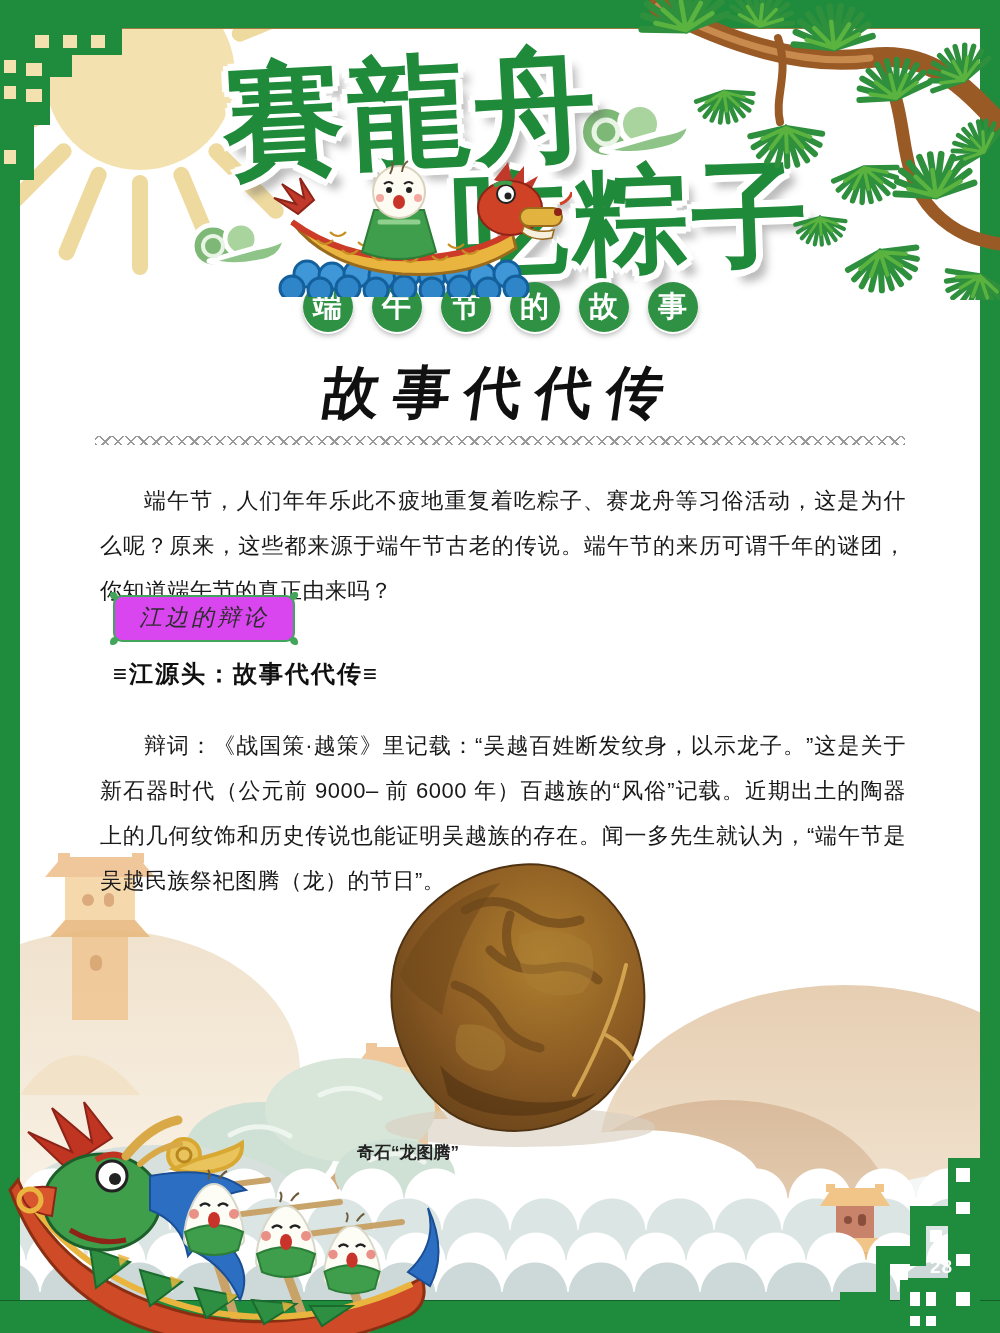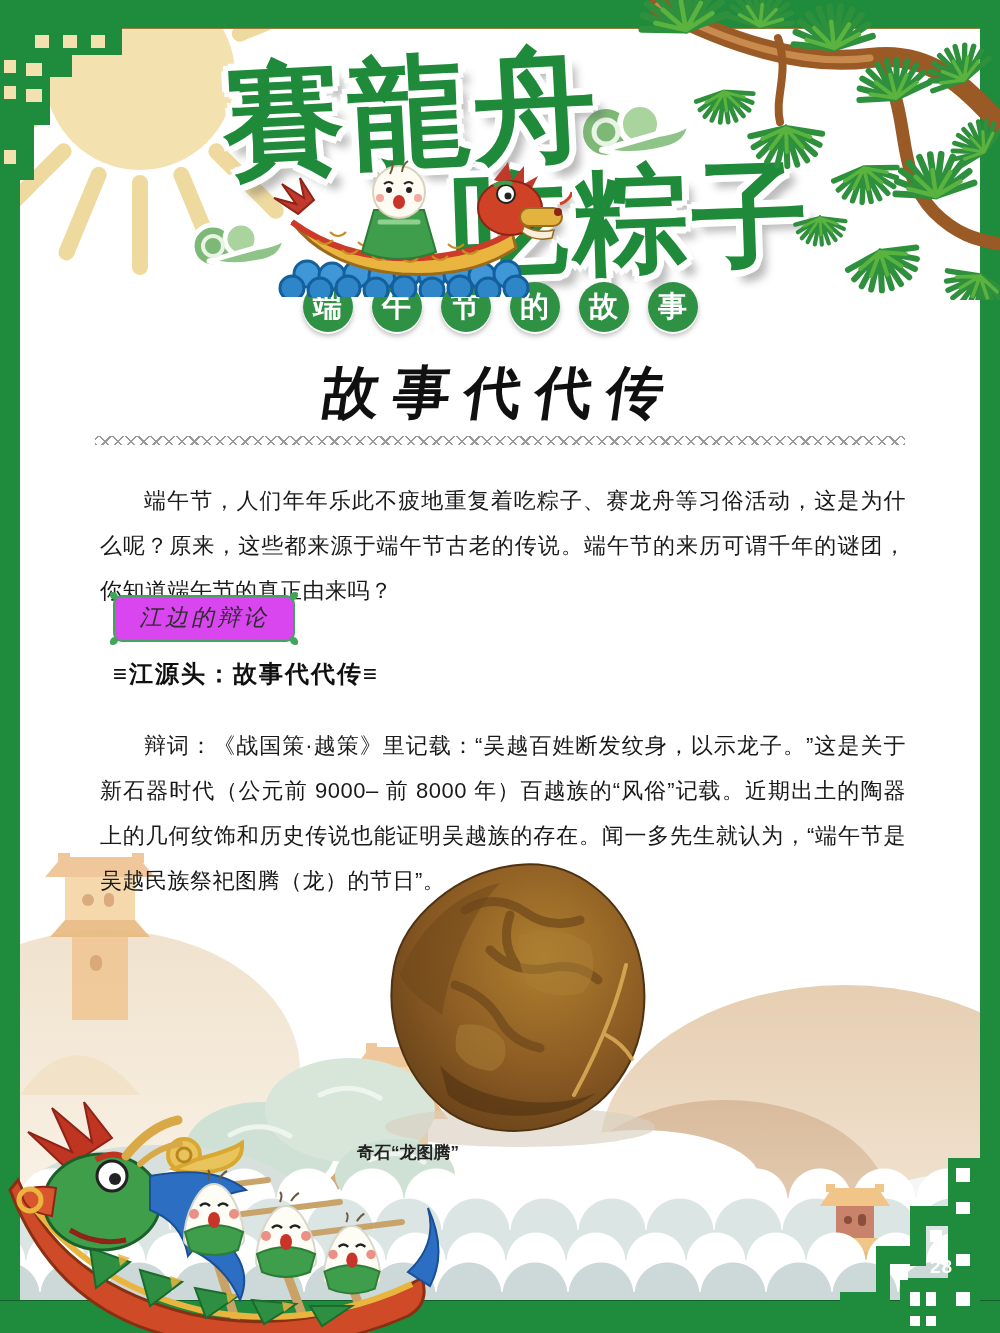--- a/index.html
+++ b/index.html
@@ -253,21 +253,21 @@
 
   <div class="debate-box">
     <span class="tick tick-tl"></span>
     <span class="tick tick-tr"></span>
     <span class="tick tick-bl"></span>
     <span class="tick tick-br"></span>
     <span class="debate-label">江边的辩论</span>
   </div>
 
   <div class="arg-heading">≡江源头：故事代代传≡</div>
-  <p class="para para-arg">辩词：《战国策·越策》里记载：“吴越百姓断发纹身，以示龙子。”这是关于新石器时代（公元前 9000– 前 8000 年）百越族的“风俗”记载。近期出土的陶器上的几何纹饰和历史传说也能证明吴越族的存在。闻一多先生就认为，“端午节是吴越民族祭祀图腾（龙）的节日”。</p>
+  <p class="para para-arg">辩词：《战国策·越策》里记载：“吴越百姓断发纹身，以示龙子。”这是关于新石器时代（公元前 9000– 前 6000 年）百越族的“风俗”记载。近期出土的陶器上的几何纹饰和历史传说也能证明吴越族的存在。闻一多先生就认为，“端午节是吴越民族祭祀图腾（龙）的节日”。</p>
 
   <svg class="abs" style="left:370px;top:855px;z-index:9;" width="300" height="295" viewBox="0 0 300 295">
     <ellipse cx="150" cy="272" rx="135" ry="20" fill="#d9cfc0" opacity=".65"></ellipse>
     <defs>
       <radialGradient id="rockg" cx="60%" cy="35%" r="80%">
         <stop offset="0%" stop-color="#b0802f"></stop>
         <stop offset="55%" stop-color="#8a5a23"></stop>
         <stop offset="100%" stop-color="#5e3c16"></stop>
       </radialGradient>
     </defs>

